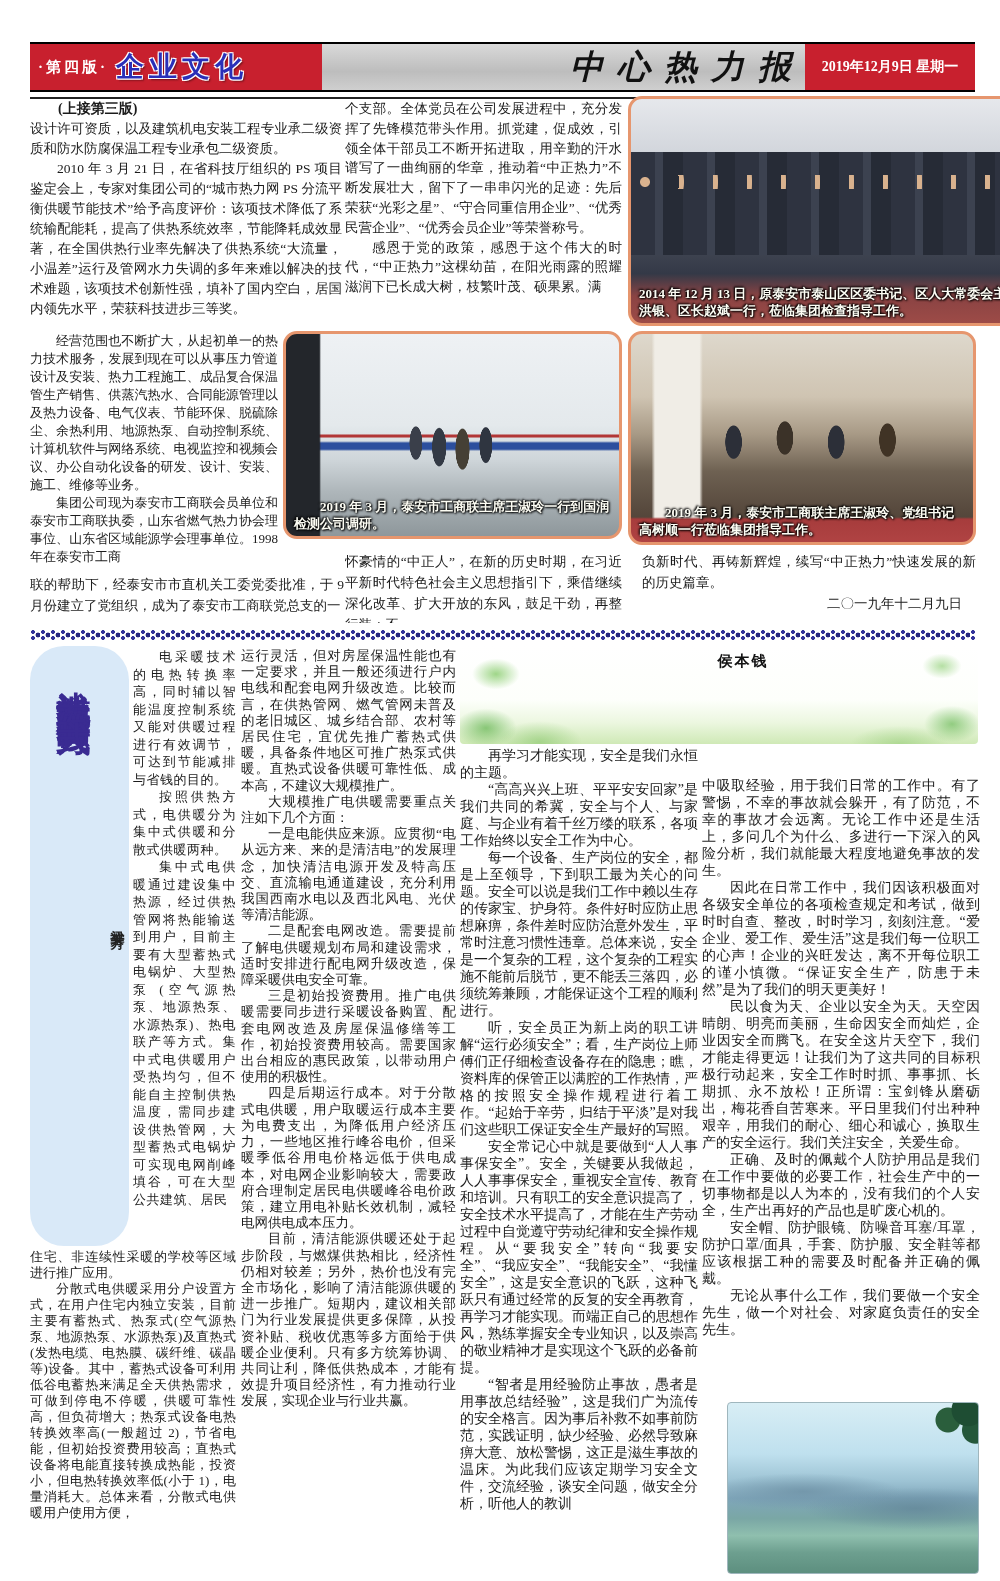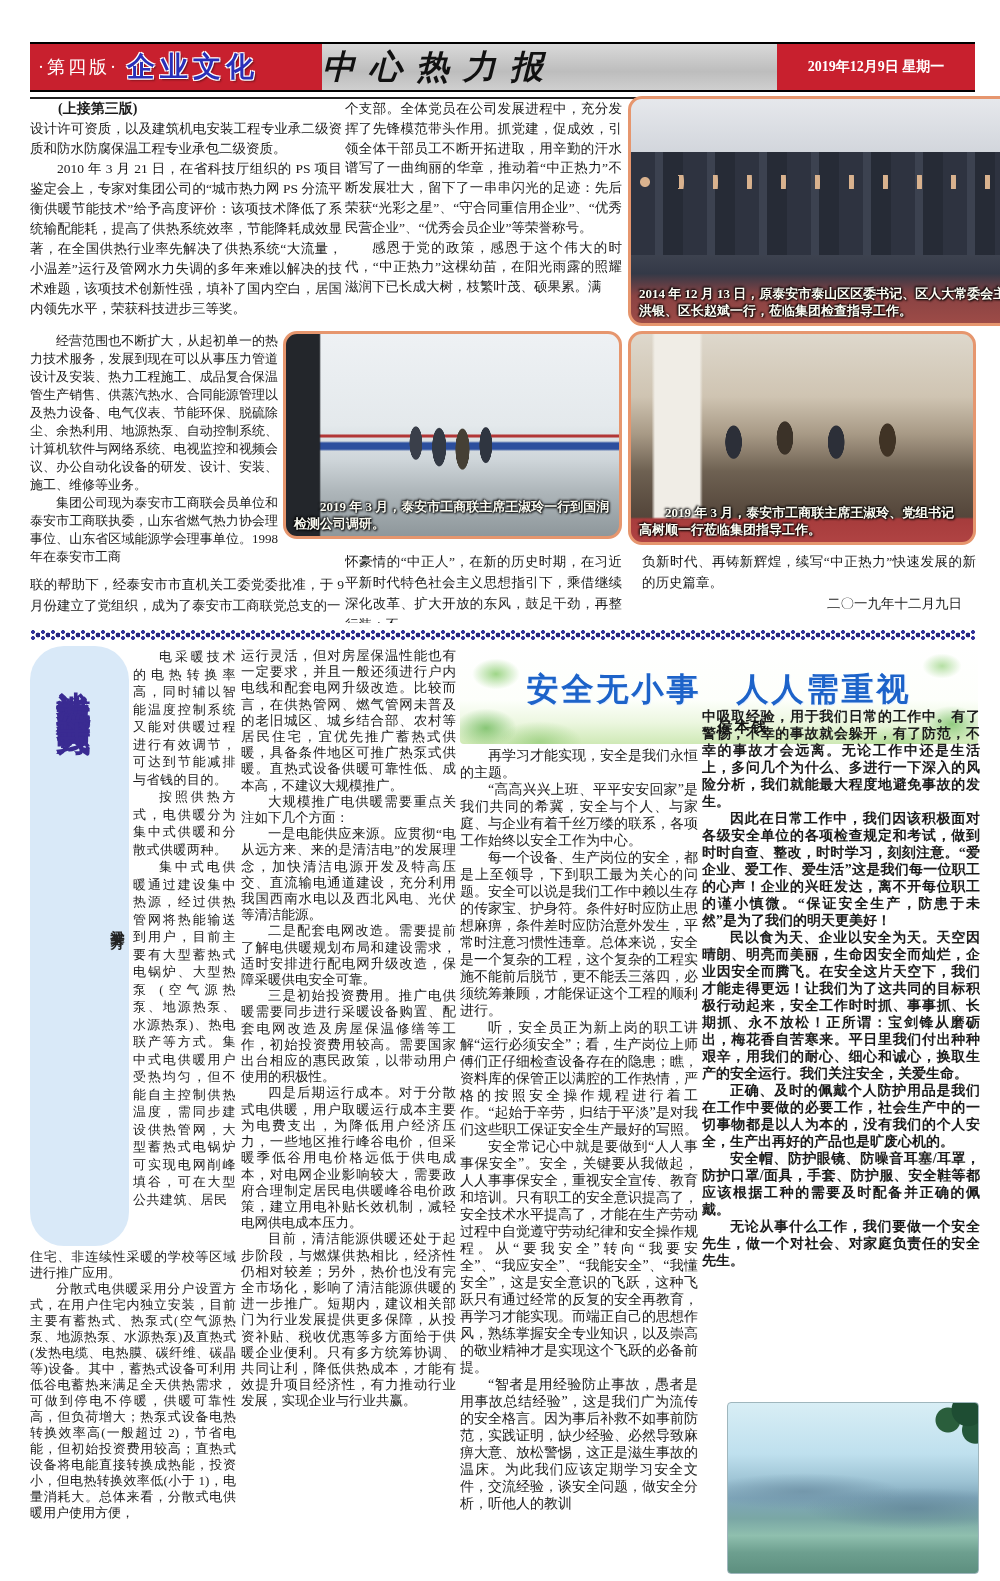--- a/index.html
+++ b/index.html
@@ -3,27 +3,27 @@
 <meta charset="utf-8">
 <style>
   html,body{margin:0;padding:0;background:#ededeb;}
   .page{position:relative;width:1000px;height:1581px;margin:0 auto;background:#ffffff;
         font-family:"Liberation Serif","DejaVu Serif",serif;color:#1b1b1b;overflow:hidden;}
 
   
   .masthead{position:absolute;left:30px;top:42px;width:945px;height:50px;display:flex;
             border-top:2px solid #000;border-bottom:2px solid #000;box-sizing:border-box;}
   .h-left{background:#c8202e;width:276px;display:flex;align-items:center;padding:0 8px;gap:8px;}
-  .edition{color:#fff;font-size:18px;font-weight:normal;letter-spacing:3px;white-space:nowrap;}
+  .edition{color:#fff;font-size:15px;font-weight:bold;letter-spacing:3px;white-space:nowrap;}
   .section-title{font-size:28px;font-weight:900;color:#2a2fb8;letter-spacing:5px;white-space:nowrap;
      text-shadow:-1px -1px 0 #fff,1px -1px 0 #fff,-1px 1px 0 #fff,1px 1px 0 #fff,2px 2px 2px rgba(0,0,0,.45);}
   .h-center{flex:1;background:linear-gradient(180deg,#d9d9d9 0%,#bdbdbd 60%,#cfcfcf 100%);
-            display:flex;align-items:center;justify-content:flex-start;}
+            display:flex;align-items:center;justify-content:flex-end;}
   .paper-name{font-size:33px;font-weight:bold;font-style:italic;letter-spacing:14px;color:#111;}
-  .h-right{background:#c8202e;width:198px;display:flex;align-items:center;justify-content:center;
+  .h-right{background:#c8202e;width:170px;display:flex;align-items:center;justify-content:center;
            color:#fff;font-weight:bold;font-size:14px;white-space:nowrap;}
   .hrule{position:absolute;left:30px;top:97px;width:945px;border-top:2px solid #222;}
 
   
   .tx{position:absolute;text-align:justify;overflow:hidden;}
   .tx p{margin:0;text-indent:2em;}
   .tx p.cont{text-indent:0;}
   .note{font-size:14px;font-weight:bold;margin:0 0 2px 0;}
   .blkA{left:30px;top:99px;width:312px;height:233px;font-size:13.5px;line-height:20px;}
   .blkB{left:30px;top:332px;width:248px;height:240px;font-size:13px;line-height:18px;}
@@ -91,21 +91,21 @@
       radial-gradient(ellipse 44px 28px at 26px 82px,rgba(74,168,55,.6),rgba(0,0,0,0) 70%),
       radial-gradient(ellipse 60px 30px at 80px 96px,rgba(120,190,90,.5),rgba(0,0,0,0) 70%),
       radial-gradient(ellipse 40px 26px at 492px 78px,rgba(87,176,67,.6),rgba(0,0,0,0) 70%),
       radial-gradient(ellipse 28px 18px at 482px 20px,rgba(108,192,74,.5),rgba(0,0,0,0) 70%),
       radial-gradient(ellipse 70px 26px at 440px 98px,rgba(140,200,110,.5),rgba(0,0,0,0) 70%),
       linear-gradient(180deg,#ffffff 0%,#fdfffb 55%,#ecf7e0 78%,#cfe9b6 100%);}
   .banner-title{margin-top:22px;text-align:center;font-size:32px;font-weight:900;color:#1d63c9;
                 letter-spacing:3px;text-shadow:1px 1px 0 #e8f2ff;}
   .banner-author{text-align:center;font-size:15px;font-weight:bold;color:#111;margin-top:6px;letter-spacing:2px;padding-left:48px;}
   .scol1{left:460px;top:747px;width:238px;height:832px;font-size:14px;line-height:17px;}
-  .scol2{left:702px;top:708px;width:278px;height:648px;font-size:14px;line-height:17px;font-weight:bold;}
+  .scol2{left:702px;top:777px;width:278px;height:648px;font-size:14px;line-height:17px;}
 
   .landscape{position:absolute;left:727px;top:1402px;width:252px;height:172px;border:1px solid #9fb6bd;
     border-radius:4px;box-sizing:border-box;
     background:
       radial-gradient(circle at 96% 4%,#1e4d33 0 16px,rgba(0,0,0,0) 17px),
       radial-gradient(circle at 88% 10%,#2a5e3c 0 12px,rgba(0,0,0,0) 13px),
       radial-gradient(circle at 99% 16%,#24573a 0 13px,rgba(0,0,0,0) 14px),
       radial-gradient(ellipse 140px 26px at 30% 52%,rgba(110,145,165,.8),rgba(0,0,0,0) 70%),
       radial-gradient(ellipse 160px 30px at 75% 62%,rgba(95,130,150,.7),rgba(0,0,0,0) 70%),
       linear-gradient(180deg,#d8eef5 0%,#bfe0ee 30%,#9dc3d4 46%,#7fa6ba 56%,#7aa7a5 68%,#8fbfae 78%,#6d9f8f 88%,#5d8f7f 100%);}
@@ -182,21 +182,20 @@
     <p class="cont">运行灵活，但对房屋保温性能也有一定要求，并且一般还须进行户内电线和配套电网升级改造。比较而言，在供热管网、燃气管网未普及的老旧城区、城乡结合部、农村等居民住宅，宜优先推广蓄热式供暖，具备条件地区可推广热泵式供暖。直热式设备供暖可靠性低、成本高，不建议大规模推广。</p>
     <p>大规模推广电供暖需要重点关注如下几个方面：</p>
     <p>一是电能供应来源。应贯彻“电从远方来、来的是清洁电”的发展理念，加快清洁电源开发及特高压交、直流输电通道建设，充分利用我国西南水电以及西北风电、光伏等清洁能源。</p>
     <p>二是配套电网改造。需要提前了解电供暖规划布局和建设需求，适时安排进行配电网升级改造，保障采暖供电安全可靠。</p>
     <p>三是初始投资费用。推广电供暖需要同步进行采暖设备购置、配套电网改造及房屋保温修缮等工作，初始投资费用较高。需要国家出台相应的惠民政策，以带动用户使用的积极性。</p>
     <p>四是后期运行成本。对于分散式电供暖，用户取暖运行成本主要为电费支出，为降低用户经济压力，一些地区推行峰谷电价，但采暖季低谷用电价格远低于供电成本，对电网企业影响较大，需要政府合理制定居民电供暖峰谷电价政策，建立用电补贴长效机制，减轻电网供电成本压力。</p>
     <p>目前，清洁能源供暖还处于起步阶段，与燃煤供热相比，经济性仍相对较差；另外，热价也没有完全市场化，影响了清洁能源供暖的进一步推广。短期内，建议相关部门为行业发展提供更多保障，从投资补贴、税收优惠等多方面给于供暖企业便利。只有多方统筹协调、共同让利，降低供热成本，才能有效提升项目经济性，有力推动行业发展，实现企业与行业共赢。</p>
   </div>
 
   <div class="banner">
-    <div class="banner-title">安全无小事　人人需重视</div>
     <div class="banner-author">侯本钱</div>
   </div>
   <div class="tx scol1">
     <p>再学习才能实现，安全是我们永恒的主题。</p>
     <p>“高高兴兴上班、平平安安回家”是我们共同的希冀，安全与个人、与家庭、与企业有着千丝万缕的联系，各项工作始终以安全工作为中心。</p>
     <p>每一个设备、生产岗位的安全，都是上至领导，下到职工最为关心的问题。安全可以说是我们工作中赖以生存的传家宝、护身符。条件好时应防止思想麻痹，条件差时应防治意外发生，平常时注意习惯性违章。总体来说，安全是一个复杂的工程，这个复杂的工程实施不能前后脱节，更不能丢三落四，必须统筹兼顾，才能保证这个工程的顺利进行。</p>
     <p>听，安全员正为新上岗的职工讲解“运行必须安全”；看，生产岗位上师傅们正仔细检查设备存在的隐患；瞧，资料库的保管正以满腔的工作热情，严格的按照安全操作规程进行着工作。“起始于辛劳，归结于平淡”是对我们这些职工保证安全生产最好的写照。</p>
     <p>安全常记心中就是要做到“人人事事保安全”。安全，关键要从我做起，人人事事保安全，重视安全宣传、教育和培训。只有职工的安全意识提高了，安全技术水平提高了，才能在生产劳动过程中自觉遵守劳动纪律和安全操作规程。从“要我安全”转向“我要安全”、“我应安全”、“我能安全”、“我懂安全”，这是安全意识的飞跃，这种飞跃只有通过经常的反复的安全再教育，再学习才能实现。而端正自己的思想作风，熟练掌握安全专业知识，以及崇高的敬业精神才是实现这个飞跃的必备前提。</p>
     <p>“智者是用经验防止事故，愚者是用事故总结经验”，这是我们广为流传的安全格言。因为事后补救不如事前防范，实践证明，缺少经验、必然导致麻痹大意、放松警惕，这正是滋生事故的温床。为此我们应该定期学习安全文件，交流经验，谈安全问题，做安全分析，听他人的教训</p>
   </div>

